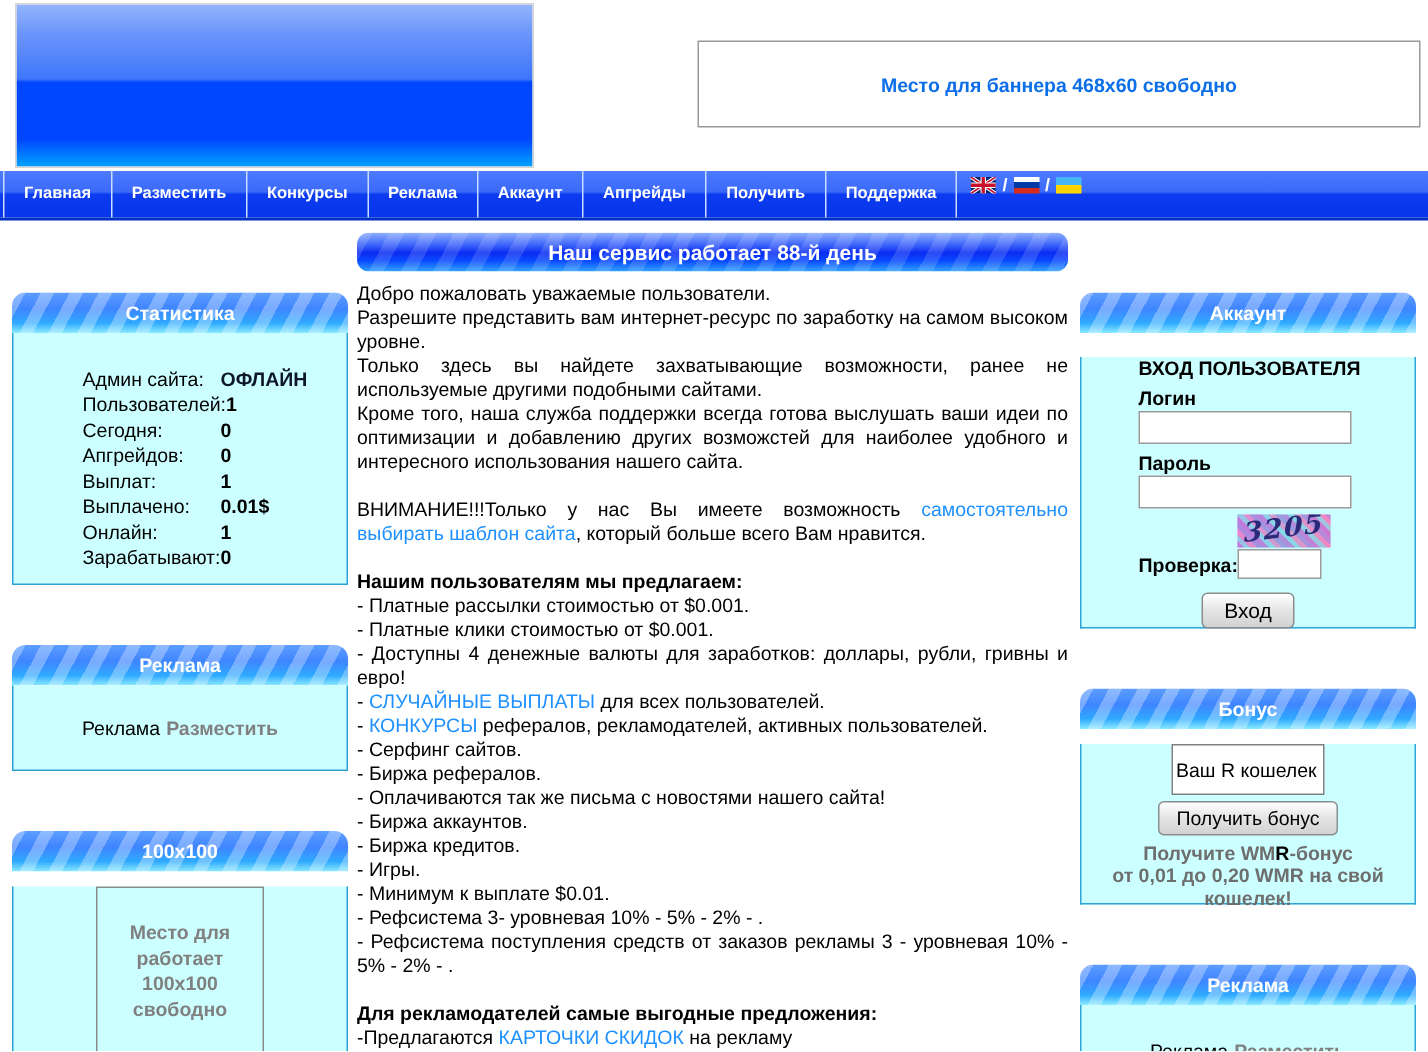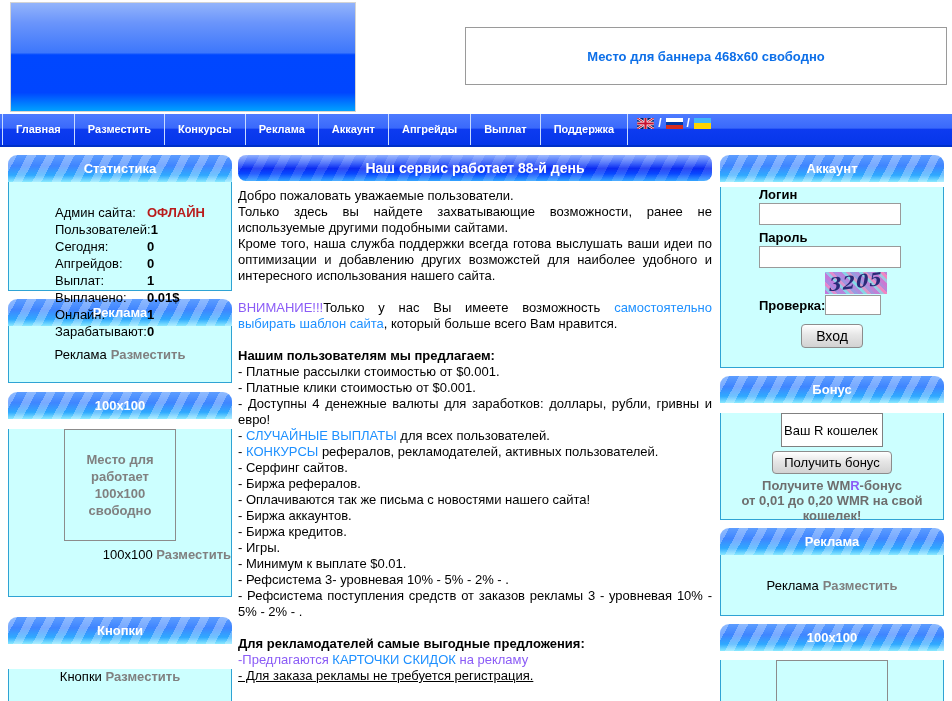--- a/index.html
+++ b/index.html
@@ -36,37 +36,37 @@
   .flag-ru { background:linear-gradient(180deg,#ffffff 0 33%,#0039a6 33% 66%,#d52b1e 66% 100%); }
   .flag-ua { background:linear-gradient(180deg,#45b6f7 0 50%,#ffd500 50% 100%); }
   .flag-sep { line-height:15px; }
 
   
   .col-left  { position:absolute; left:8px;   top:155px; width:224px; height:546px; overflow:hidden; }
   .col-center{ position:absolute; left:238px; top:155px; width:474px; height:546px; overflow:hidden; }
   .col-right { position:absolute; left:720px; top:155px; width:224px; height:546px; overflow:hidden; }
 
   
-  .box { margin-bottom:8px; }
+  .box { margin-bottom:8px;margin-top:40px; }
   .box-header {
     height:27px; line-height:27px; text-align:center; color:#fff; font-weight:bold; font-size:13px;
     border-radius:9px 9px 0 0;
     background:
       repeating-linear-gradient(118deg, rgba(255,255,255,0.30) 0 8px, rgba(255,255,255,0) 8px 17px),
       linear-gradient(180deg,#5d9dff 0%,#3f85ff 40%,#2fa9ff 75%,#8ae9ff 100%);
   }
   .box-body { background:#ccffff; border:1px solid #2fa3d4; border-top:0; font-size:13px; }
 
   
-  .stats-body { height:109px; }
+  .stats-body { height:168px; }
   .stats-list { padding:22px 0 0 46px; }
   .stat-row { display:flex; line-height:17px; }
   .stat-label { min-width:92px; white-space:nowrap; }
   .stat-value { font-weight:bold; white-space:nowrap; }
-  .muted { color:#b91c1c; }
+  .muted { color:#0f172a; }
 
   
   .ads-body { height:57px; display:flex; align-items:center; justify-content:center; gap:4px; }
   .gray-link { color:#808080; font-weight:bold; text-decoration:none; cursor:pointer; }
 
   
   .banner-body-left { height:168px; }
   .banner-body-right { height:200px; }
   .banner-square {
     width:112px; height:112px; border:1px solid #8c8c8c; margin:10px auto 0;
@@ -104,21 +104,21 @@
     border:1px solid #8c8c8c; border-radius:4px; font-size:13px; color:#000;
     font-family:"Liberation Sans","DejaVu Sans",sans-serif; cursor:pointer;
   }
   .login-btn { display:block; margin:9px auto 0; width:62px; height:24px; font-size:14px; }
 
   
   .bonus-body { height:107px; }
   .wallet-input { display:block; margin:10px auto 0; width:102px; height:22px; border:1px solid #808080; font-size:13px; padding:16px 2px; background:#fff; }
   .bonus-btn { display:block; margin:4px auto 0; width:120px; height:23px; }
   .bonus-note { margin-top:4px; text-align:center; color:#6e6e6e; font-weight:bold; font-size:13px; line-height:15px; }
-  .red { color:#8b5cf6; }
+  .red { color:#000000; }
 
   
   .main-title {
     height:26px; line-height:26px; border-radius:8px; text-align:center;
     color:#fff; font-weight:bold; font-size:14px;
     background:
       repeating-linear-gradient(118deg, rgba(255,255,255,0.14) 0 9px, rgba(255,255,255,0) 9px 19px),
       linear-gradient(180deg,#8fb0ff 0%,#3c63fa 32%,#0b2bf2 52%,#0848ff 72%,#33a4ff 100%);
   }
   .main-text { margin-top:7px; font-size:13px; line-height:16px; text-align:justify; color:#000; }
@@ -137,21 +137,21 @@
     <span>Место для баннера 468x60 свободно</span>
   </div>
 
   <nav class="nav">
     <div class="nav-item">Главная</div>
     <div class="nav-item">Разместить</div>
     <div class="nav-item">Конкурсы</div>
     <div class="nav-item">Реклама</div>
     <div class="nav-item">Аккаунт</div>
     <div class="nav-item">Апгрейды</div>
-    <div class="nav-item">Выплат</div>
+    <div class="nav-item">Получить</div>
     <div class="nav-item">Поддержка</div>
     <div class="nav-flags">
       <span class="flag">
         <svg viewBox="0 0 60 40" xmlns="http://www.w3.org/2000/svg">
           <rect fill="#012169" width="60" height="40"></rect>
           <path d="M0,0 L60,40 M60,0 L0,40" stroke="#ffffff" stroke-width="9"></path>
           <path d="M0,0 L60,40 M60,0 L0,40" stroke="#C8102E" stroke-width="4"></path>
           <path d="M30,0 V40 M0,20 H60" stroke="#ffffff" stroke-width="13"></path>
           <path d="M30,0 V40 M0,20 H60" stroke="#C8102E" stroke-width="8"></path>
         </svg>
@@ -239,20 +239,21 @@
       </div>
     </section>
 
   </aside>
 
   <main class="col-center">
     <div class="main-title">Наш сервис работает 88-й день</div>
 
     <div class="main-text">
       <div>Добро пожаловать уважаемые пользователи.</div>
+      <div>Разрешите представить вам интернет-ресурс по заработку на самом высоком уровне.</div>
       <div>Только здесь вы найдете захватывающие возможности, ранее не используемые другими подобными сайтами.</div>
       <div>Кроме того, наша служба поддержки всегда готова выслушать ваши идеи по оптимизации и добавлению других возможстей для наиболее удобного и интересного использования нашего сайта.</div>
 
       <div class="spacer"></div>
 
       <div>
         <span class="red">ВНИМАНИЕ!!!</span><span>Только у нас Вы имеете возможность </span><a class="link">самостоятельно выбирать шаблон сайта</a><span>, который больше всего Вам нравится.</span>
       </div>
 
       <div class="spacer"></div>
@@ -280,20 +281,21 @@
       <div><span class="u">- Для заказа рекламы не требуется регистрация.</span></div>
 
     </div>
   </main>
 
   <aside class="col-right">
 
     <section class="box">
       <div class="box-header">Аккаунт</div>
       <div class="box-body account-body">
+        <div class="acc-heading">ВХОД ПОЛЬЗОВАТЕЛЯ</div>
         <div class="acc-label">Логин</div>
         <input class="acc-input" type="text" style="">
         <div class="acc-label">Пароль</div>
         <input class="acc-input" type="password" style="">
         <div class="captcha-img">
           <span>3205</span>
         </div>
         <div class="captcha-row">
           <span class="captcha-label">Проверка:</span>
           <input class="captcha-input" type="text" style="">

